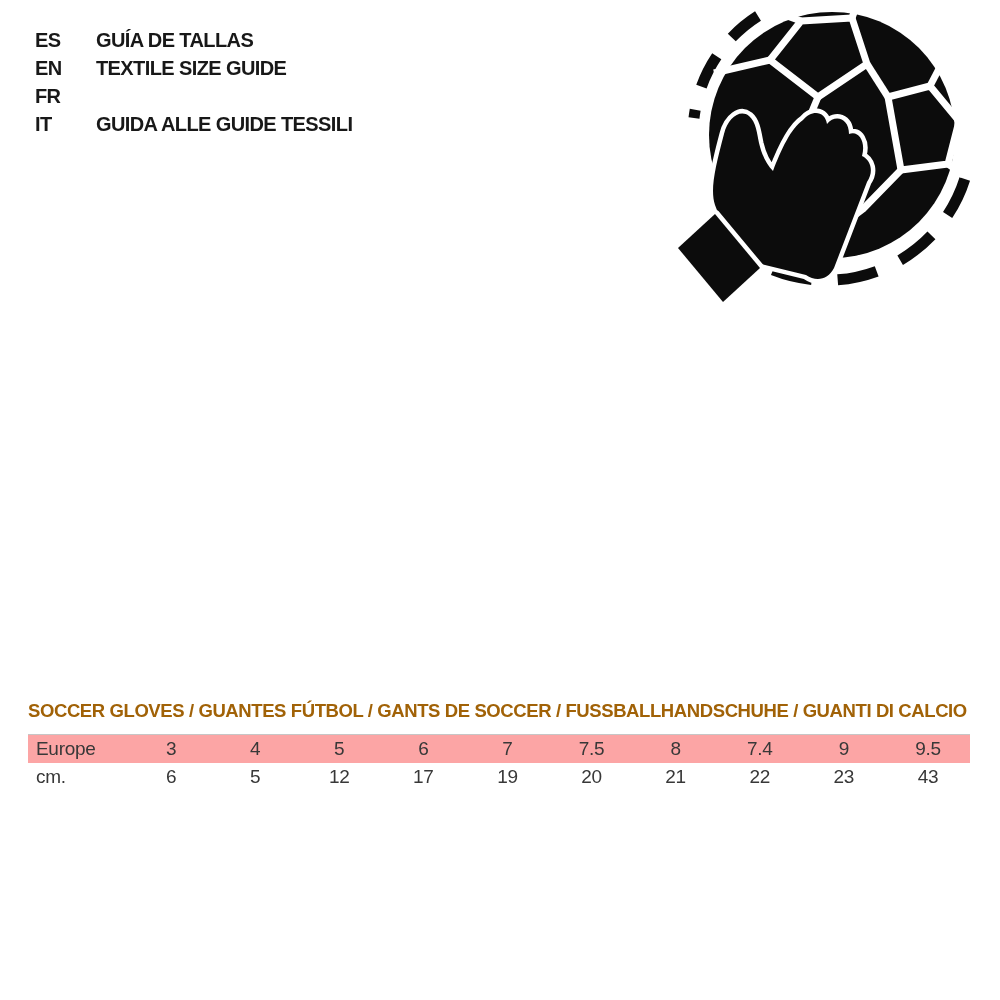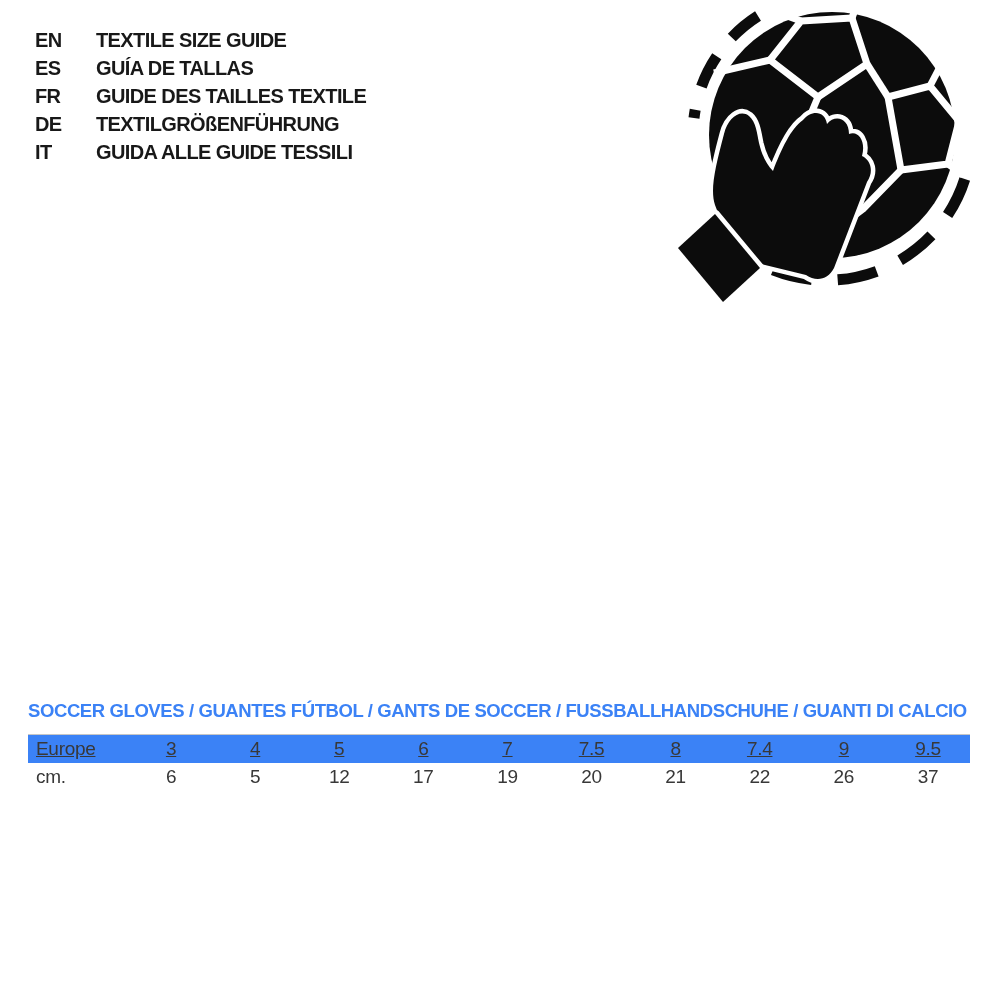--- a/index.html
+++ b/index.html
@@ -22,53 +22,48 @@
   .lang-code { width: 61px; }
 
   
   .icon-wrap { position: absolute; left: 658px; top: 0; width: 334px; height: 322px; }
   .icon-wrap svg { width: 100%; height: 100%; display: block; }
 
   
   .bottom { position: absolute; left: 28px; top: 700px; width: 942px; }
   .table-title {
     font-size: 18.5px; font-weight: bold; letter-spacing: -0.4px;
-    color: #3b82f6; white-space: nowrap;
+    color: #a16207; white-space: nowrap;
   }
   table.size-table {
     border-collapse: collapse; table-layout: fixed;
     width: 942px; margin-top: 12px;
   }
   .size-table td {
     font-size: 19px; color: #383838; height: 28px;
     text-align: center; padding: 0; letter-spacing: -0.3px;
     vertical-align: middle; white-space: nowrap;
   }
   .size-table td.row-label { text-align: left; padding-left: 8px; width: 101px; }
-  .size-table tr.highlight td { background: #3b82f6; border-top: 1px solid #c6c6c6; text-decoration: underline; }
+  .size-table tr.highlight td { background: #fca5a5; border-top: 1px solid #c6c6c6; }
 </style>
 </head>
 <body>
 
 <div class="langs">
   <div class="lang-row">
+    <span class="lang-code">ES</span>
+    <span class="lang-label">GUÍA DE TALLAS</span>
+  </div>
+  <div class="lang-row">
     <span class="lang-code">EN</span>
     <span class="lang-label">TEXTILE SIZE GUIDE</span>
   </div>
   <div class="lang-row">
-    <span class="lang-code">ES</span>
-    <span class="lang-label">GUÍA DE TALLAS</span>
-  </div>
-  <div class="lang-row">
     <span class="lang-code">FR</span>
-    <span class="lang-label">GUIDE DES TAILLES TEXTILE</span>
-  </div>
-  <div class="lang-row">
-    <span class="lang-code">DE</span>
-    <span class="lang-label">TEXTILGRÖßENFÜHRUNG</span>
   </div>
   <div class="lang-row">
     <span class="lang-code">IT</span>
     <span class="lang-label">GUIDA ALLE GUIDE TESSILI</span>
   </div>
 </div>
 
 <div class="icon-wrap">
   <svg viewBox="0 0 334 322" xmlns="http://www.w3.org/2000/svg">
 
@@ -133,18 +128,18 @@
       <tr>
         <td class="row-label">cm.</td>
         <td>6</td>
         <td>5</td>
         <td>12</td>
         <td>17</td>
         <td>19</td>
         <td>20</td>
         <td>21</td>
         <td>22</td>
-        <td>26</td>
-        <td>37</td>
+        <td>23</td>
+        <td>43</td>
       </tr>
     </tbody>
   </table>
 </div>
 
 </body></html>

